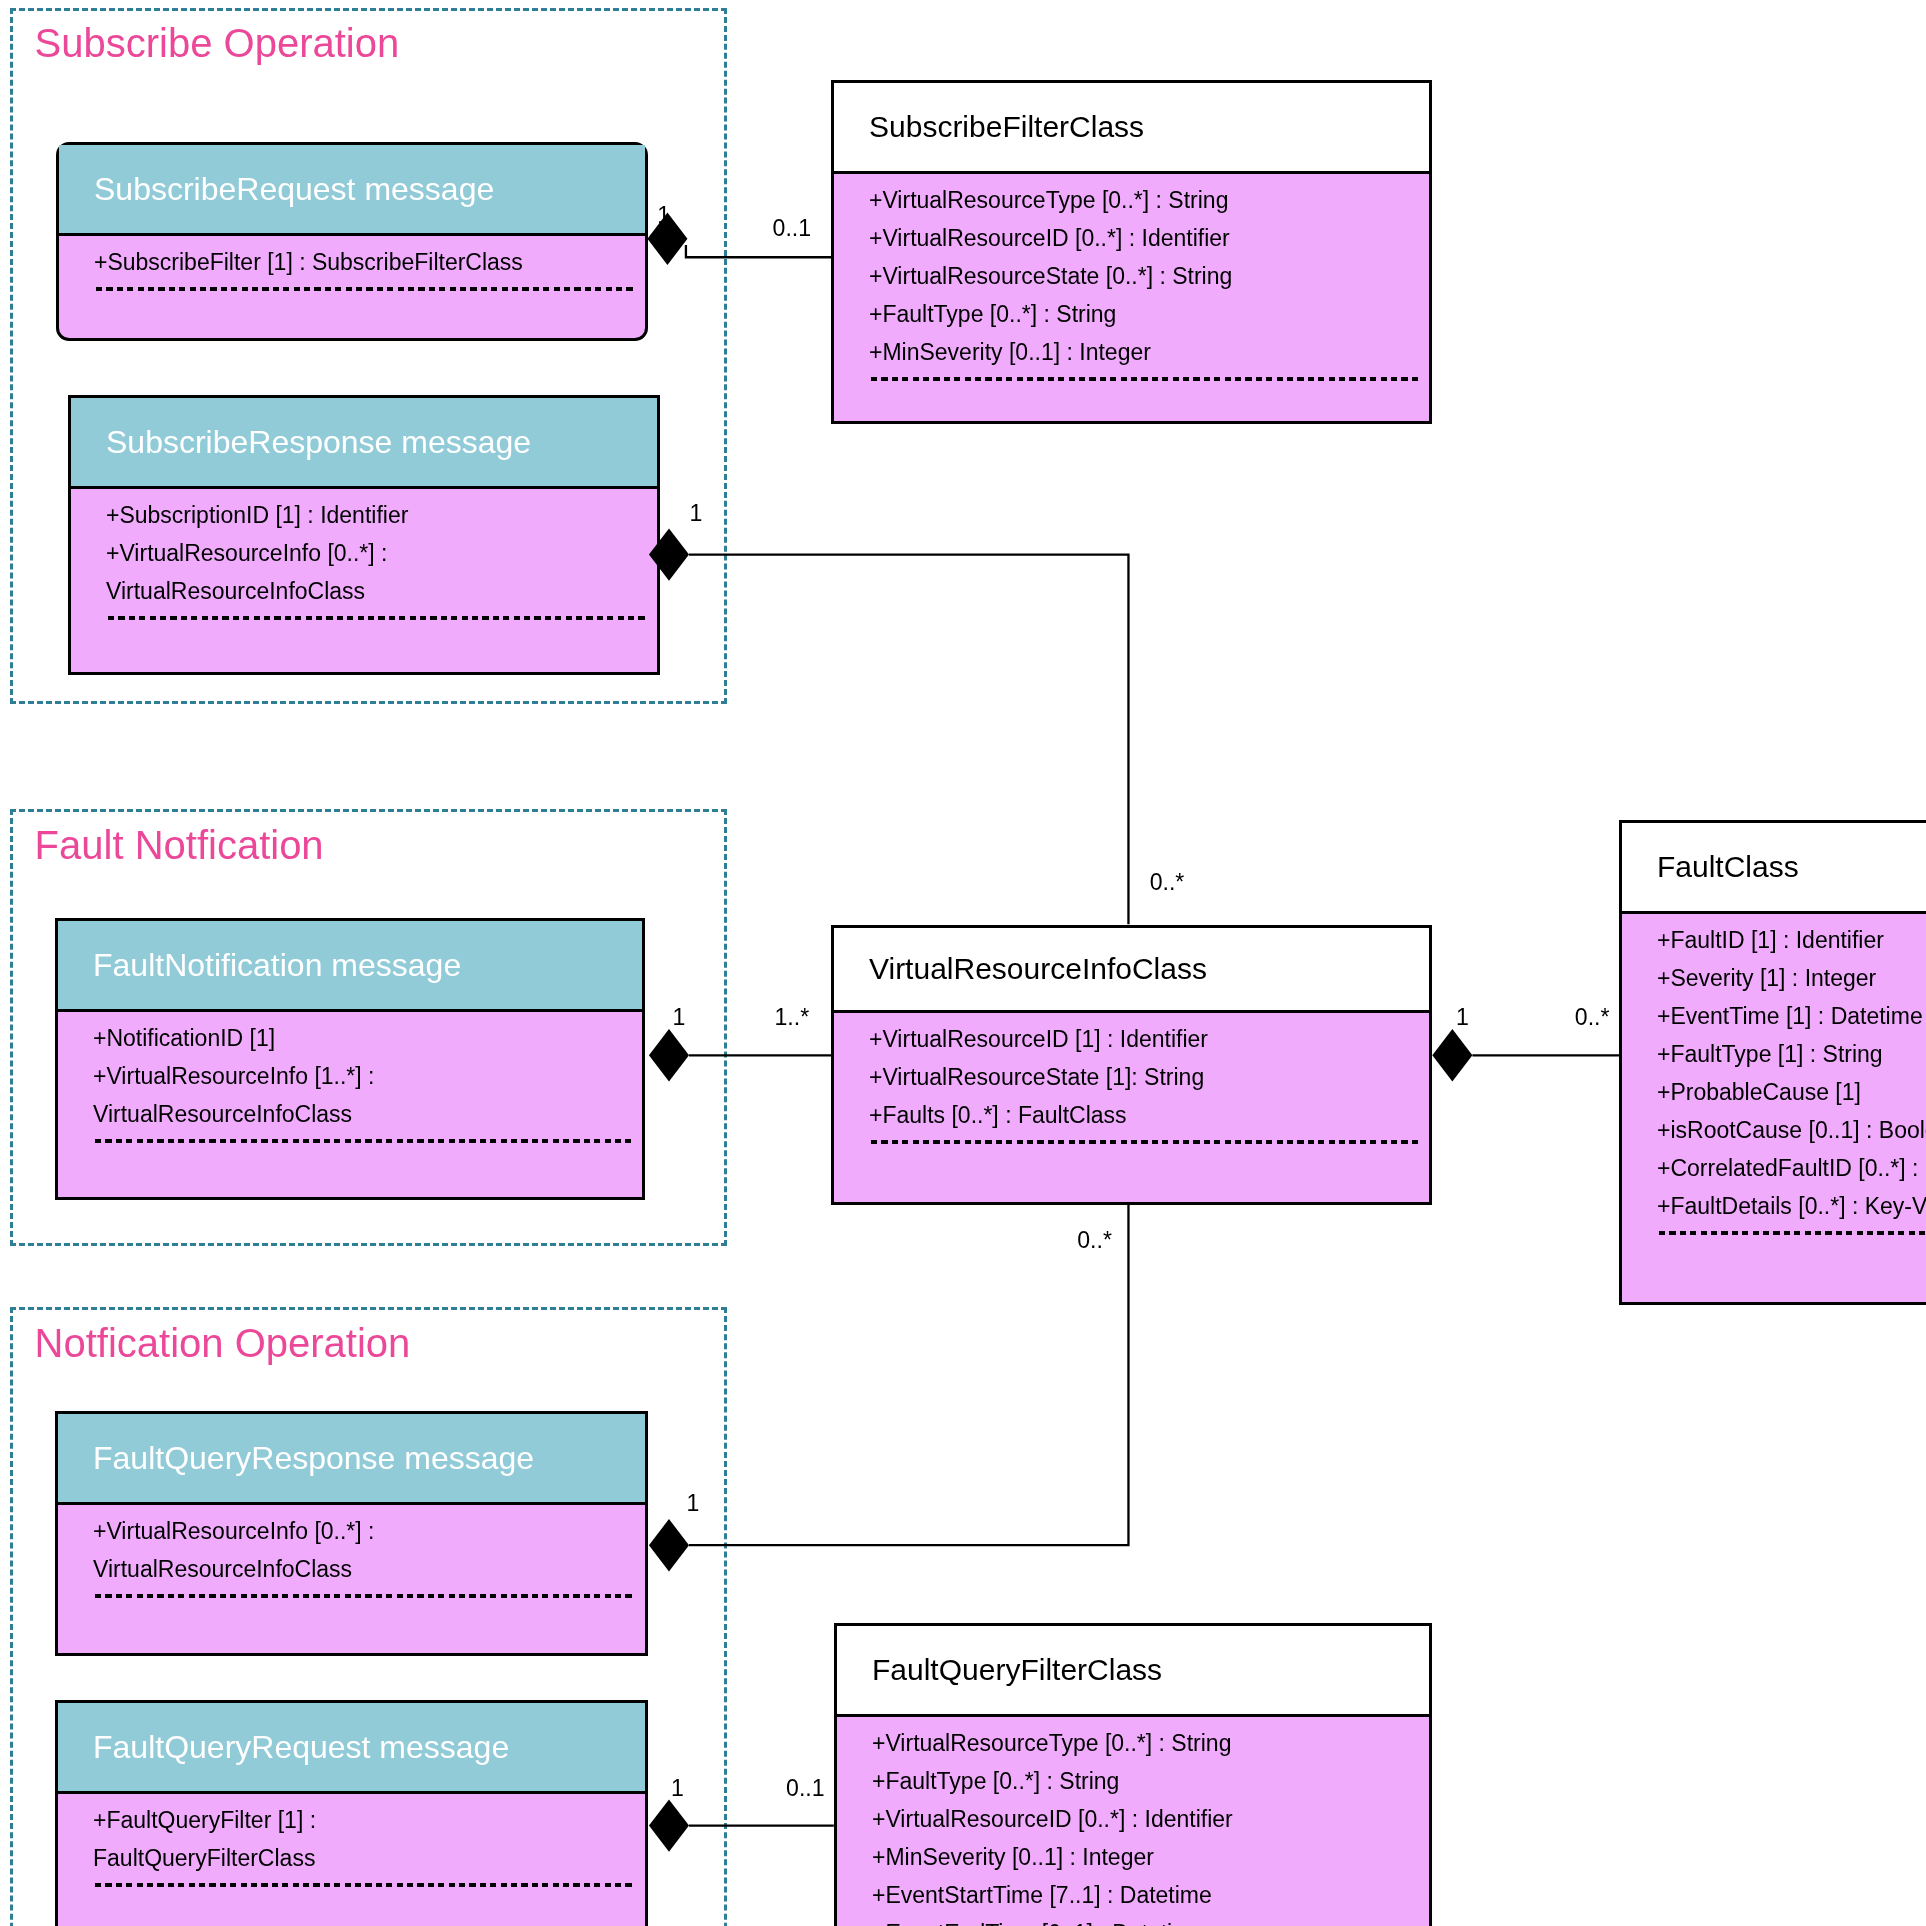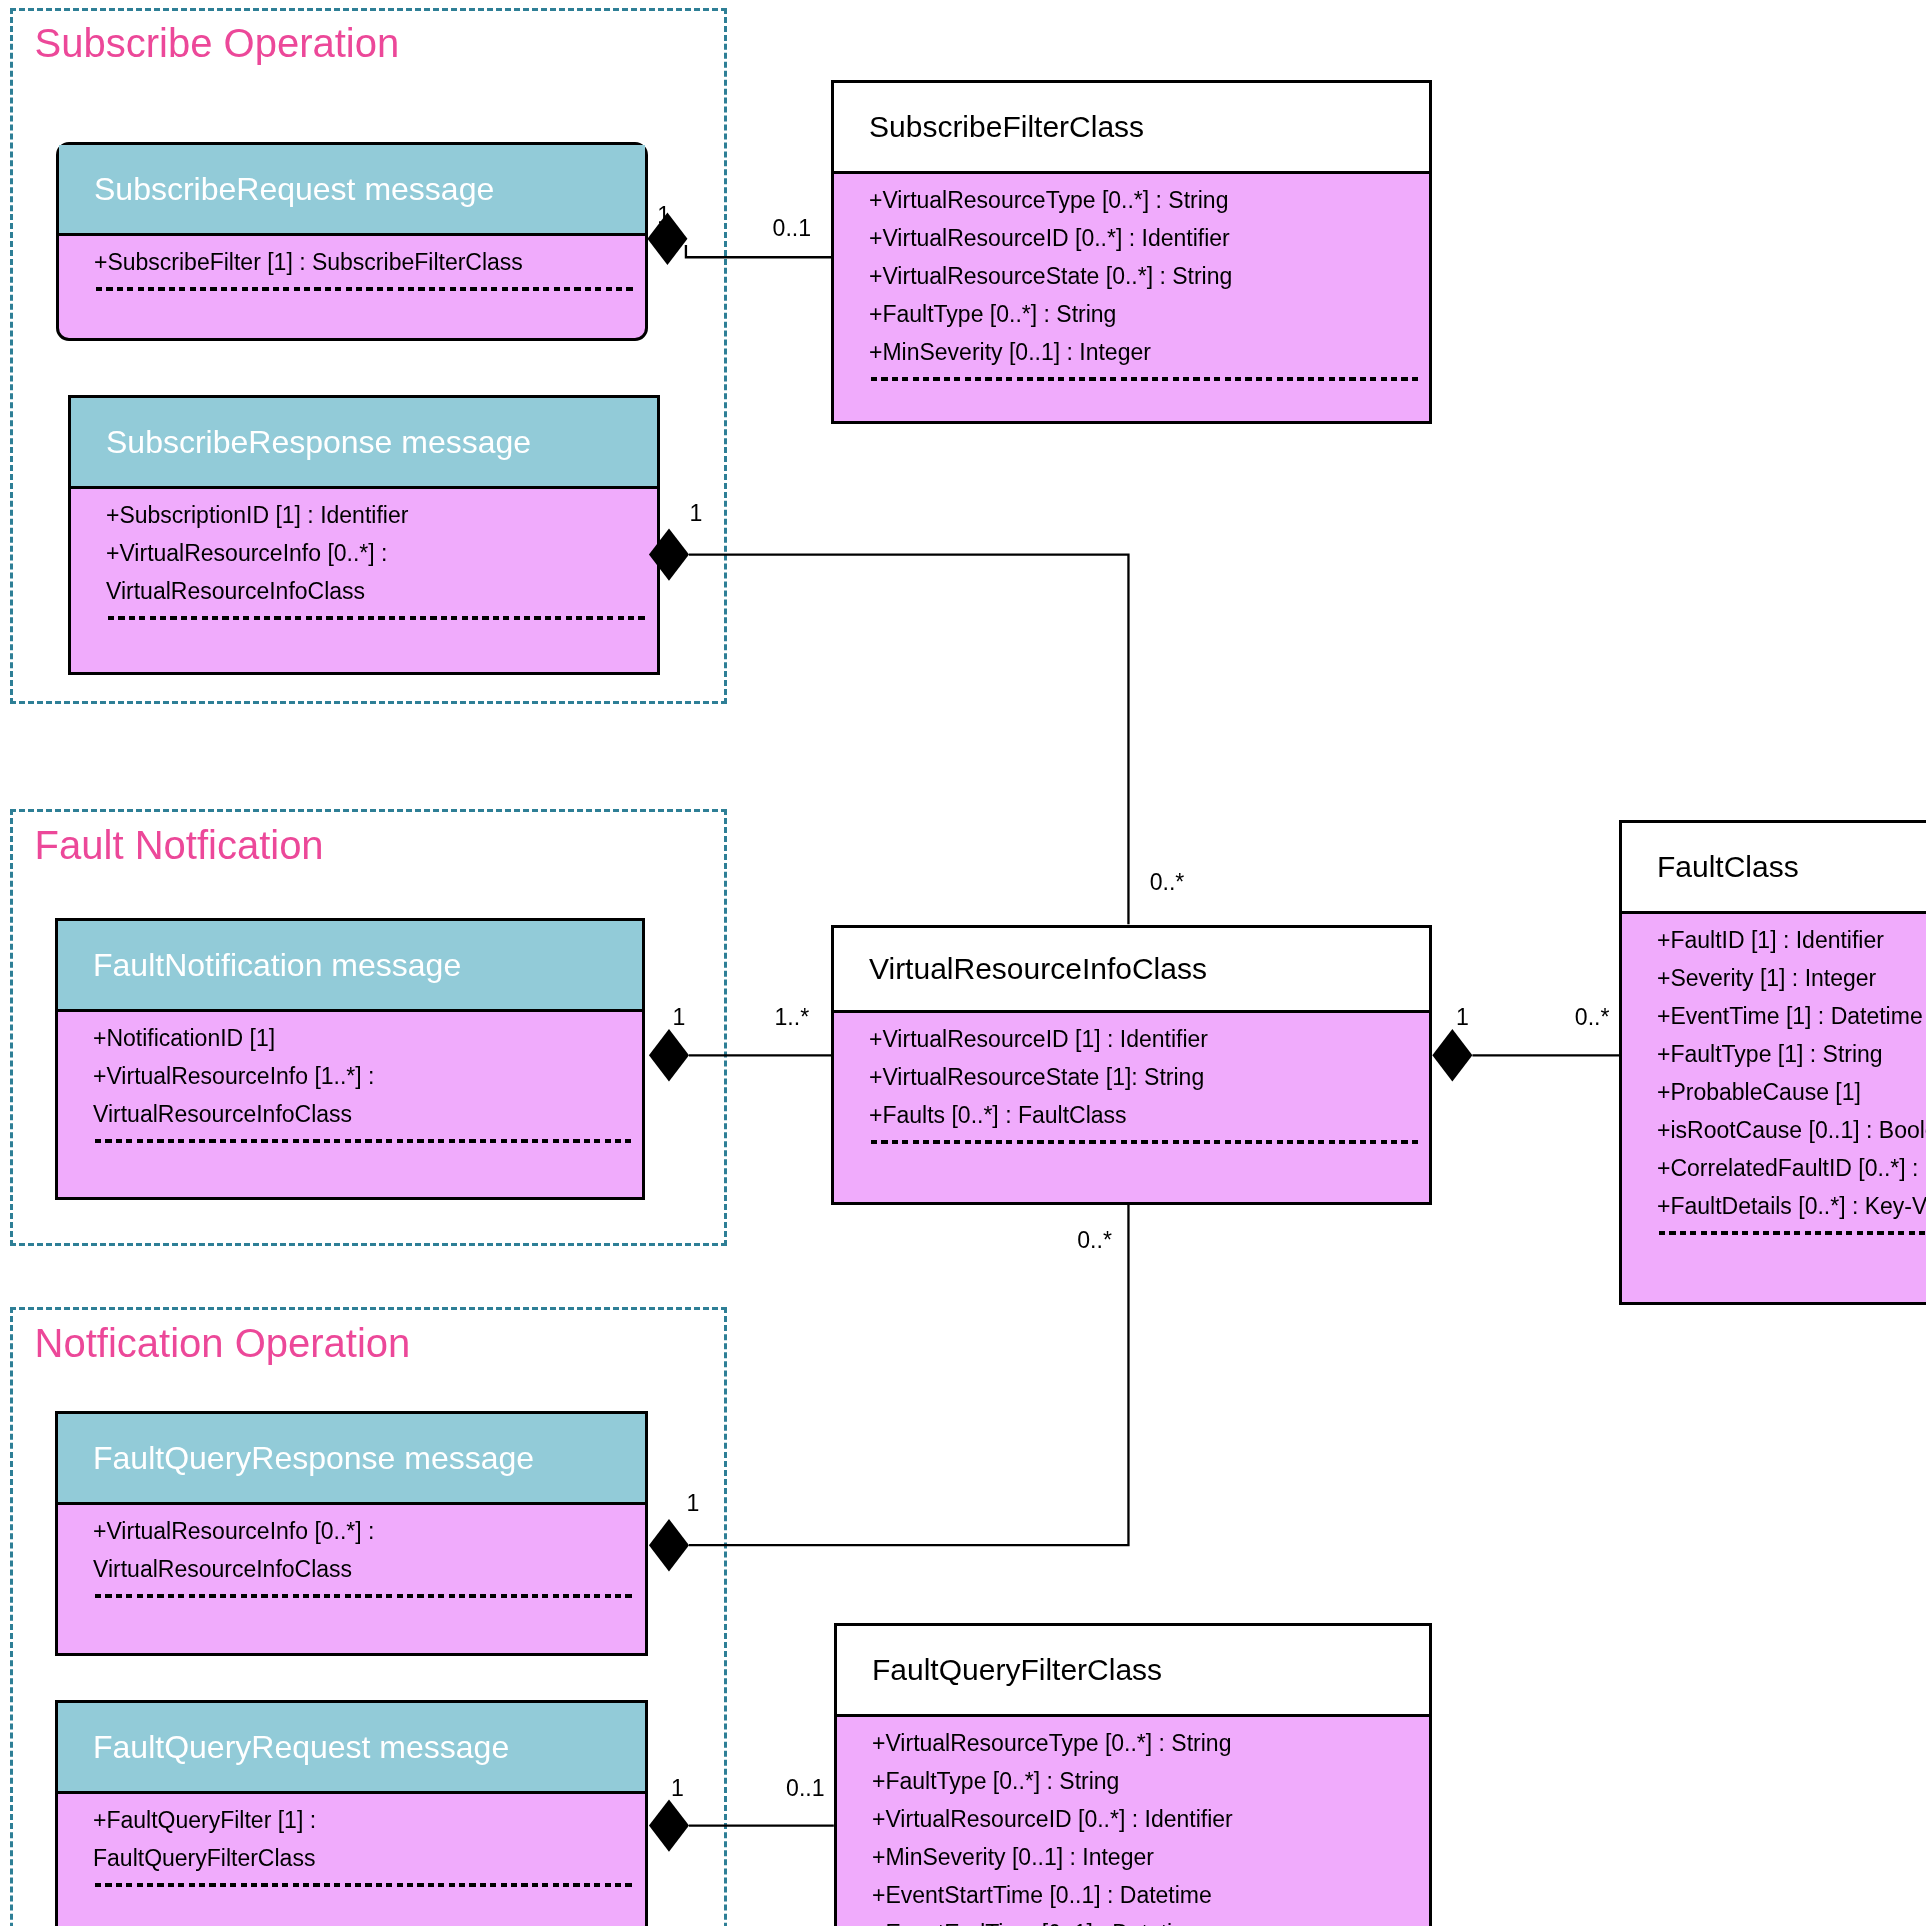--- a/index.html
+++ b/index.html
@@ -168,21 +168,21 @@
 
   <div class="box cls" id="fq-filter">
     <div class="hdr">
       <span class="ttl">FaultQueryFilterClass</span>
     </div>
     <div class="bd">
       <div class="al">+VirtualResourceType [0..*] : String</div>
       <div class="al">+FaultType [0..*] : String</div>
       <div class="al">+VirtualResourceID [0..*] : Identifier</div>
       <div class="al">+MinSeverity [0..1] : Integer</div>
-      <div class="al">+EventStartTime [0..1] : Datetime</div>
+      <div class="al">+EventStartTime [7..1] : Datetime</div>
       <div class="al">+EventEndTime [0..1] : Datetime</div>
 
     </div>
   </div>
 
   <svg class="wires" width="2208" height="2022" viewBox="0 0 5731 5250">
 
     <polyline class="wire" points="1780,636 1780,668 2158,668"></polyline>
     <polygon class="diamond" points="1680,620 1732,552 1784,620 1732,688"></polygon>
     <text class="mult" x="1722" y="578" text-anchor="middle">1</text>

